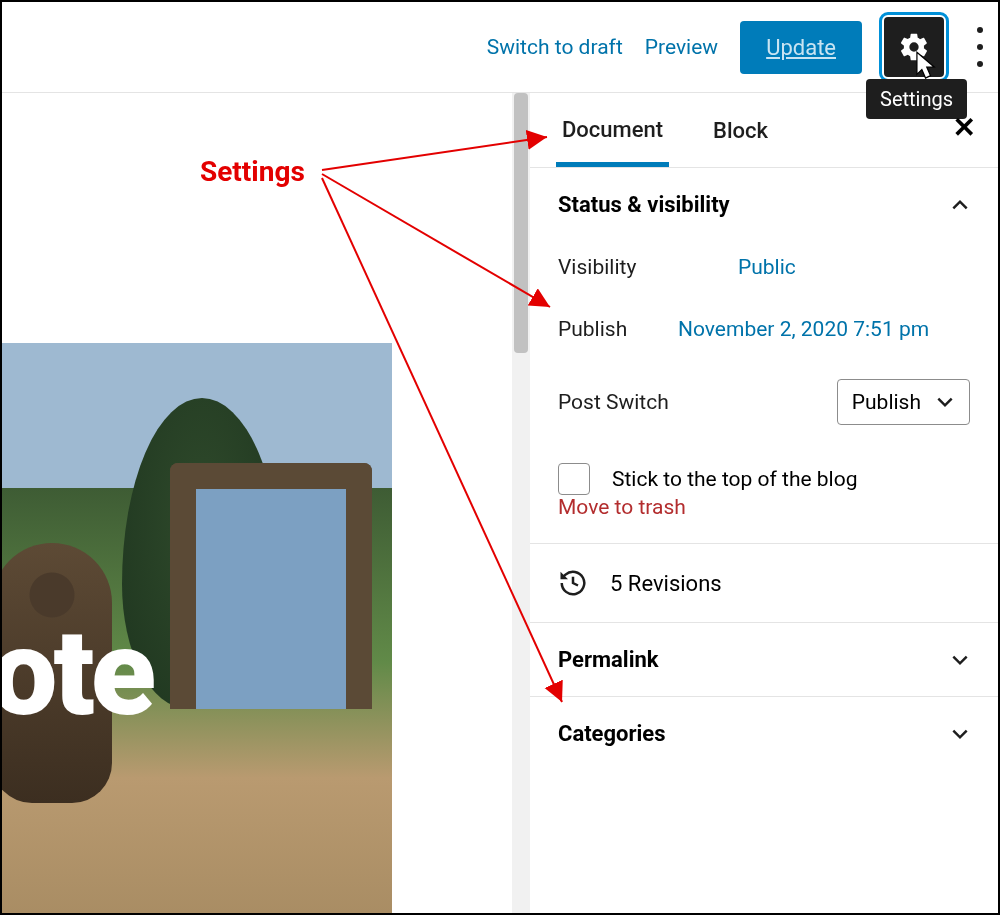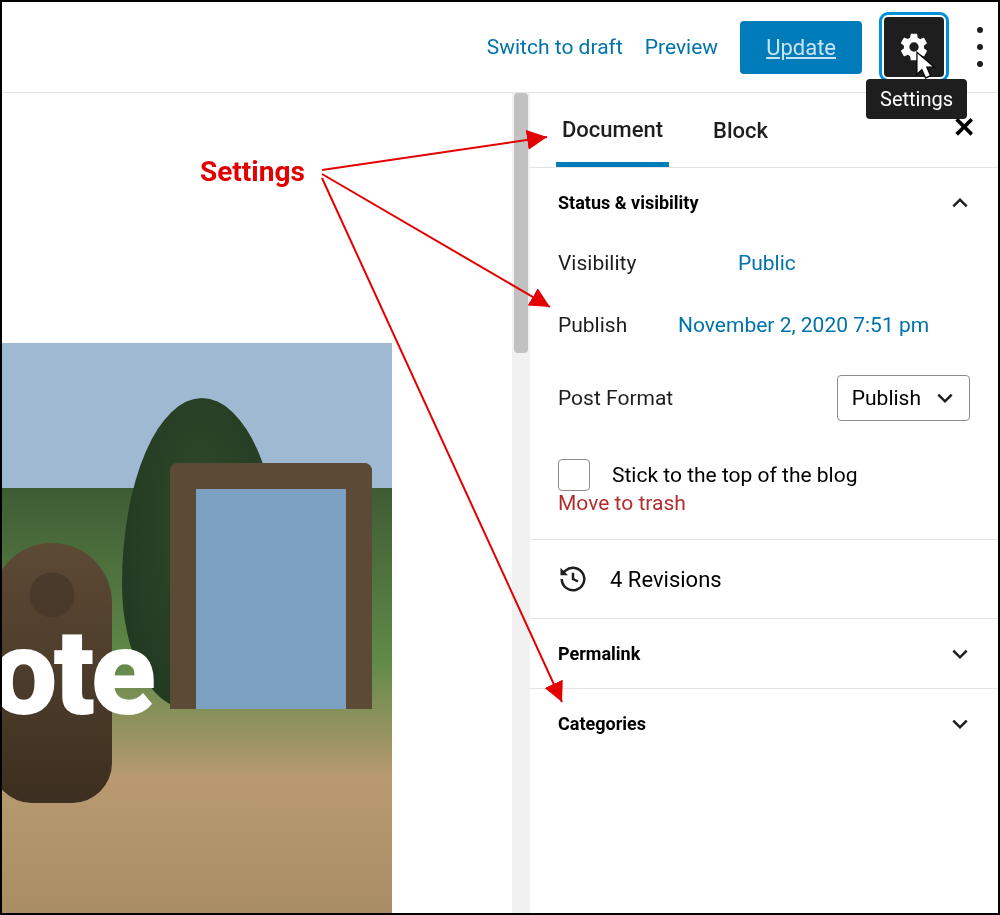--- a/index.html
+++ b/index.html
@@ -23,21 +23,21 @@
   .figure{position:absolute;left:-10px;top:200px;width:120px;height:260px;background:radial-gradient(circle at 50% 20%,#4a3a2b 0 22px,transparent 23px),linear-gradient(#5d4a35,#3c2e20);border-radius:60px 60px 40px 40px;}
   .ote{position:absolute;left:-12px;top:260px;color:#fff;font-weight:900;font-size:120px;letter-spacing:-4px;}
   .scrollbar{flex:0 0 18px;background:#f1f1f1;position:relative;}
   .thumb{position:absolute;top:0;left:2px;width:14px;height:260px;background:#c1c1c1;border-radius:4px;}
   .sidebar{flex:1;display:flex;flex-direction:column;}
   .tabs{display:flex;align-items:center;height:74px;border-bottom:1px solid #e4e4e4;position:relative;}
   .tab{font-size:22px;color:#1e1e1e;padding:0 6px;margin-left:26px;font-weight:500;}
   .tab.active{border-bottom:5px solid #007cba;padding-bottom:20px;margin-top:24px;}
   .close-x{position:absolute;right:22px;top:18px;font-size:28px;font-weight:600;cursor:pointer;}
   .panel{border-bottom:1px solid #e4e4e4;padding:24px 28px;}
-  .panel-header{display:flex;justify-content:space-between;align-items:center;font-size:18px;font-weight:700;}
+  .panel-header{display:flex;justify-content:space-between;align-items:center;font-size:22px;font-weight:700;}
   .chev{width:20px;height:20px;}
   .row{display:flex;align-items:center;margin-top:38px;font-size:21px;}
   .row .label{width:180px;color:#1e1e1e;}
   .row .value{color:#0073aa;}
   .select{margin-left:auto;border:1.5px solid #8c8c8c;border-radius:4px;padding:10px 14px;display:flex;align-items:center;gap:14px;font-size:21px;}
   .chk{width:30px;height:30px;border:1.5px solid #8c8c8c;border-radius:4px;margin-right:22px;}
   .trash{color:#b32d2e;font-size:21px;display:inline-block;}
   .rev{display:flex;align-items:center;gap:22px;font-size:22px;}
   .rev svg{width:30px;height:30px;}
   
@@ -103,21 +103,21 @@
         <span class="label">Visibility</span>
         <span class="value">Public</span>
       </div>
 
       <div class="row">
         <span class="label" style="width:120px">Publish</span>
         <span class="value">November 2, 2020 7:51 pm</span>
       </div>
 
       <div class="row">
-        <span class="label">Post Format</span>
+        <span class="label">Post Switch</span>
         <span class="select">
           <span>Publish</span>
           <svg class="chev" viewBox="0 0 24 24">
               <path fill="none" stroke="#1e1e1e" stroke-width="3" d="M4 8l8 8 8-8"></path>
             </svg>
         </span>
       </div>
 
       <div class="row">
         <span class="chk"></span>
@@ -127,21 +127,21 @@
       <span class="trash">Move to trash</span>
     </div>
 
     <div class="panel">
       <div class="rev">
         <svg viewBox="0 0 24 24">
             <path fill="none" stroke="#1e1e1e" stroke-width="2" d="M12 7v5l4 2"></path>
             <path fill="none" stroke="#1e1e1e" stroke-width="2" d="M3 12a9 9 0 1 0 3-6.7L3 8"></path>
             <path fill="#1e1e1e" d="M2 3v6h6z"></path>
           </svg>
-        <span>4 Revisions</span>
+        <span>5 Revisions</span>
       </div>
     </div>
 
     <div class="panel">
       <div class="panel-header">
         <span>Permalink</span>
         <svg class="chev" viewBox="0 0 24 24">
             <path fill="none" stroke="#1e1e1e" stroke-width="3" d="M4 8l8 8 8-8"></path>
           </svg>
       </div>

